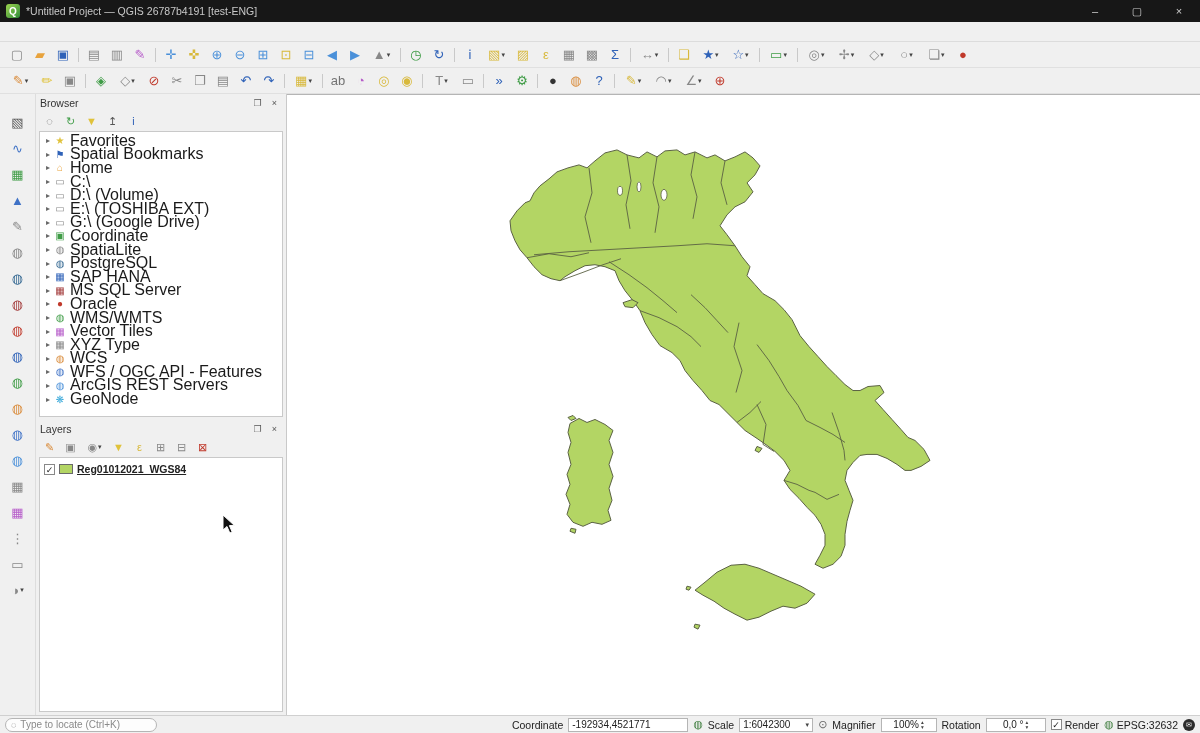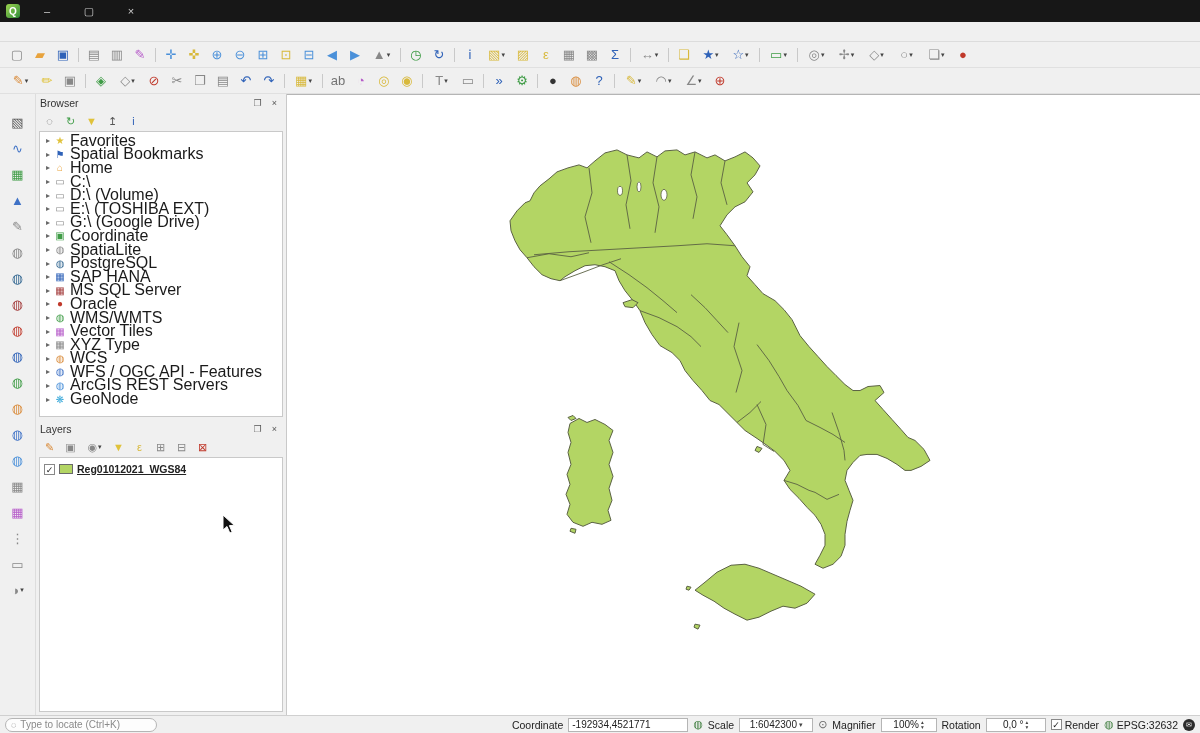--- a/index.html
+++ b/index.html
@@ -61,38 +61,39 @@
   .lake{stroke-width:0.8}
 
   
   .statusbar{height:18px;display:flex;align-items:center;background:#f0f0f0;border-top:1px solid #d0d0d0;padding:0 5px;gap:5px;font-size:10.5px;color:#222}
   .locate{display:flex;align-items:center;width:152px;height:14px;border:1px solid #b5b5b5;background:#fdfdfd;border-radius:7px;padding:0 5px;gap:4px;color:#8a8a8a}
   .locate .licon{font-size:9px;color:#666}
   .locate .lph{font-size:10px;white-space:nowrap;overflow:hidden}
   .sb-spacer{flex:1}
   .sb-input{height:14px;border:1px solid #b5b5b5;background:#fff;display:flex;align-items:center;padding:0 3px;font-size:10px;gap:2px}
   .coord-input{width:120px}
-  .scale-combo{width:74px;justify-content:center}
+  .scale-combo{width:74px;justify-content:space-between}
   .combo-arrow{font-size:7px;color:#444}
   .spin{justify-content:center}
   .mag-spin{width:56px}
   .rot-spin{width:60px}
   .spin-arrows{display:flex;flex-direction:column;font-size:5.5px;line-height:5px;color:#444}
   .sb-icon{font-size:11px;color:#3a7a3a}
   .crs{display:flex;align-items:center;gap:3px}
   .msg-circle{width:12px;height:12px;border-radius:50%;background:#2b2b2b;color:#fff;font-size:7px;display:flex;align-items:center;justify-content:center}
   .render-wrap{display:flex;align-items:center;gap:3px}
 
   .cursor{position:absolute;left:222px;top:514px;z-index:50}
 </style>
 </head>
 <body>
 
 <div class="titlebar">
   <span class="applogo">Q</span>
+  <span class="title-text">*Untitled Project — QGIS 26787b4191 [test-ENG]</span>
   <div class="win-controls">
 
   <button class="win-btn">
         <span class="glyph">–</span>
       </button>
       <button class="win-btn">
         <span class="glyph">▢</span>
       </button>
       <button class="win-btn">
         <span class="glyph">×</span>

